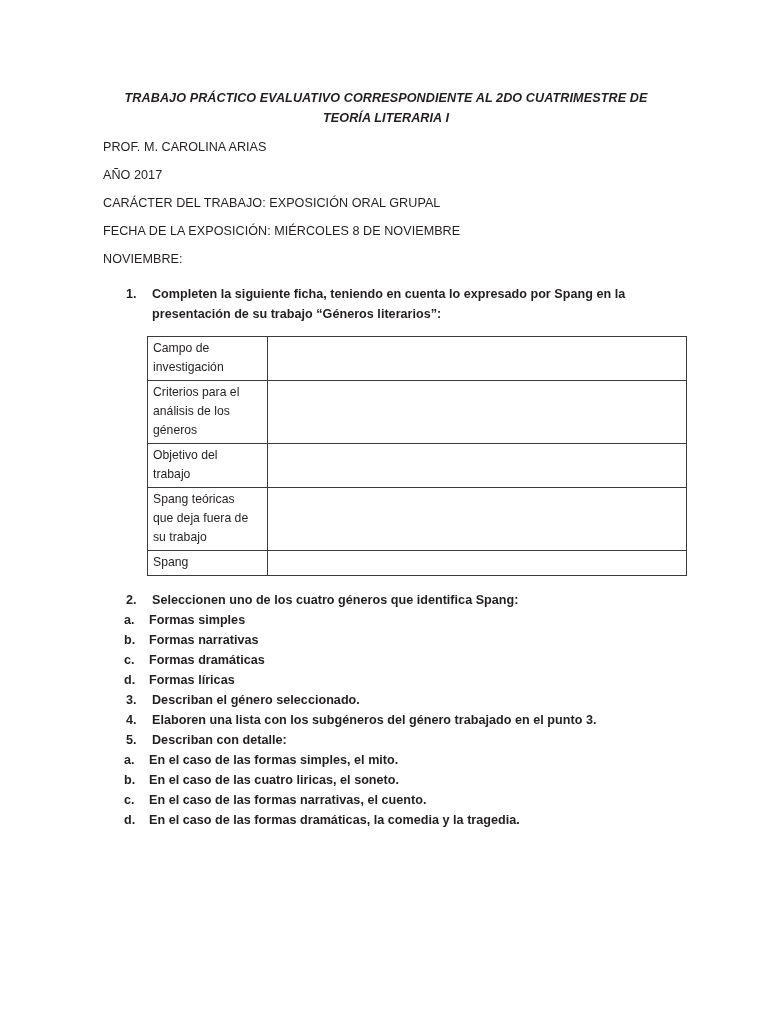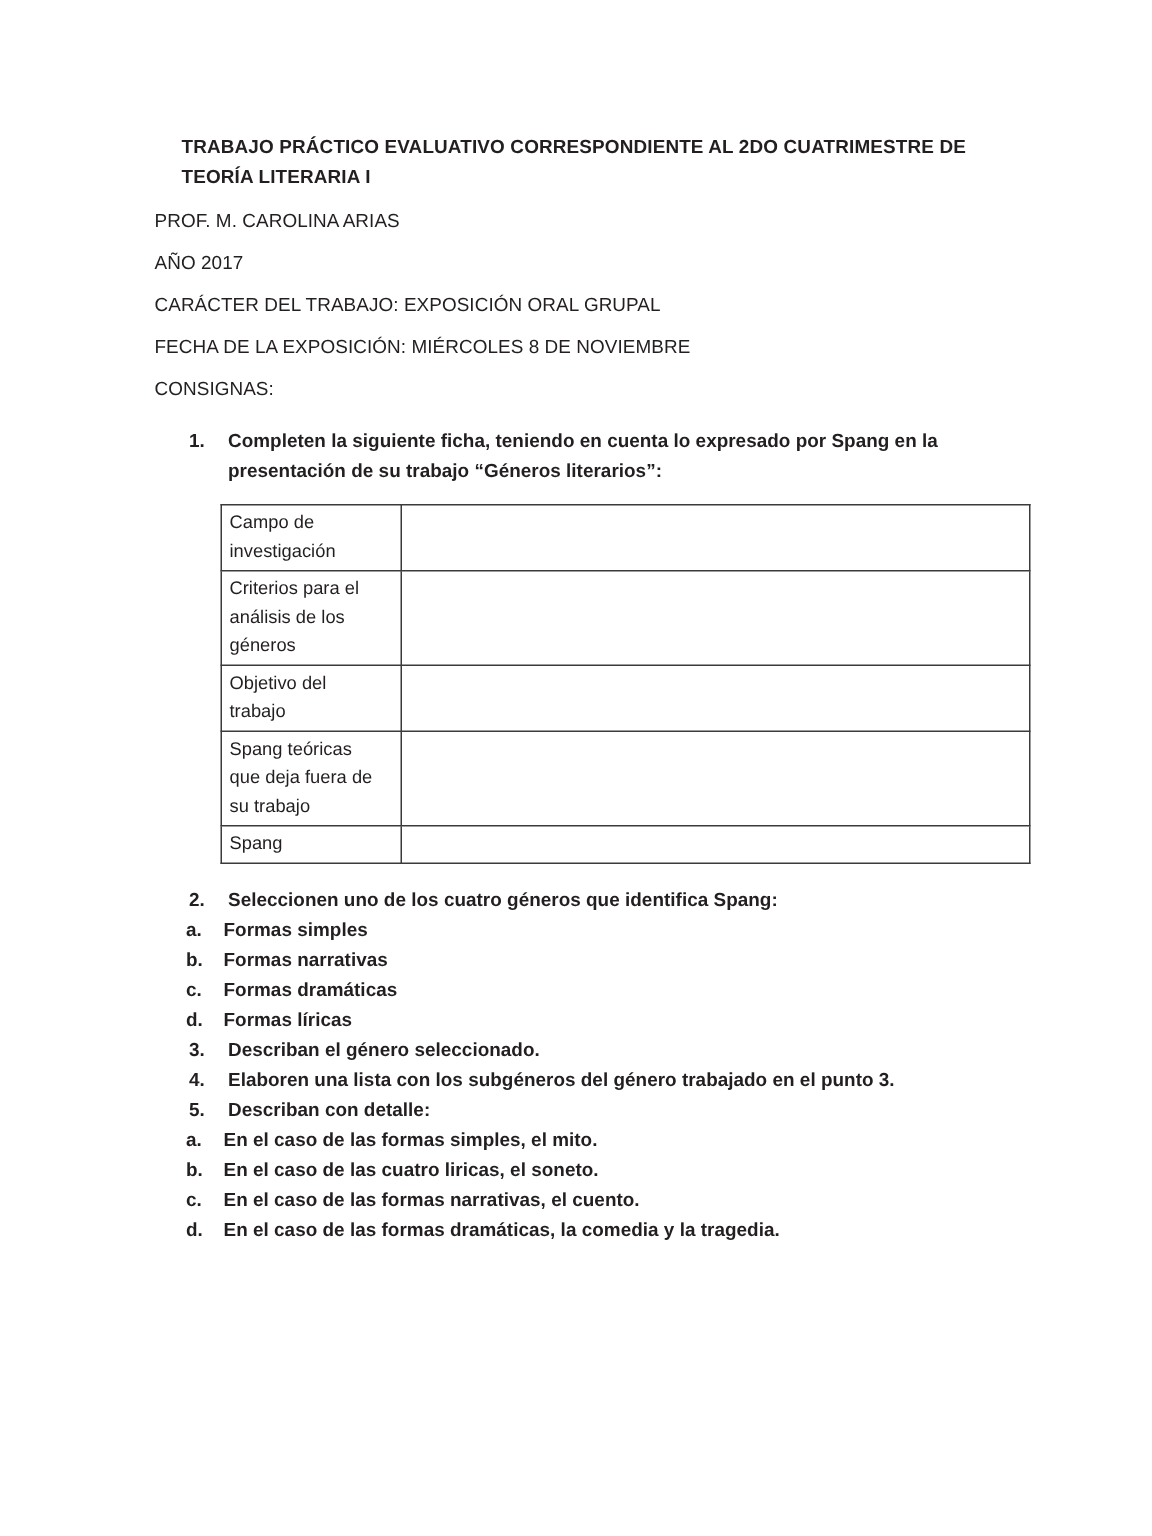--- a/index.html
+++ b/index.html
@@ -30,24 +30,25 @@
     left: 103px;
     top: 88px;
     width: 566px;
   }
 
   
   .doc-title {
     font-size: 12.6px;
     font-weight: bold;
     line-height: 20px;
-    text-align: left;
+    text-align: center;
     letter-spacing: 0.1px;
     margin: 0 0 6px 0;
     padding: 0 18px;
+    font-style: italic;
   }
 
   
   .meta-line {
     font-size: 12.6px;
     font-weight: normal;
     line-height: 15px;
     margin: 0;
     padding: 0;
     letter-spacing: 0.05px;
@@ -158,21 +159,21 @@
 <div class="page">
   <div class="content">
 
     <h1 class="doc-title">TRABAJO PRÁCTICO EVALUATIVO CORRESPONDIENTE AL 2DO CUATRIMESTRE DE TEORÍA LITERARIA I</h1>
 
     <div class="meta-block">
       <p class="meta-line">PROF. M. CAROLINA ARIAS</p>
       <p class="meta-line">AÑO 2017</p>
       <p class="meta-line">CARÁCTER DEL TRABAJO: EXPOSICIÓN ORAL GRUPAL</p>
       <p class="meta-line">FECHA DE LA EXPOSICIÓN: MIÉRCOLES 8 DE NOVIEMBRE</p>
-      <p class="meta-line">CONSIGNAS:</p>
+      <p class="meta-line">NOVIEMBRE:</p>
     </div>
 
     <ol class="olist">
       <li id="item-1">
         <span class="marker">1.</span>
         <span class="item-text">Completen la siguiente ficha, teniendo en cuenta lo expresado por Spang en la presentación de su trabajo “Géneros literarios”:</span>
       </li>
     </ol>
 
     <div class="ficha-wrap">

